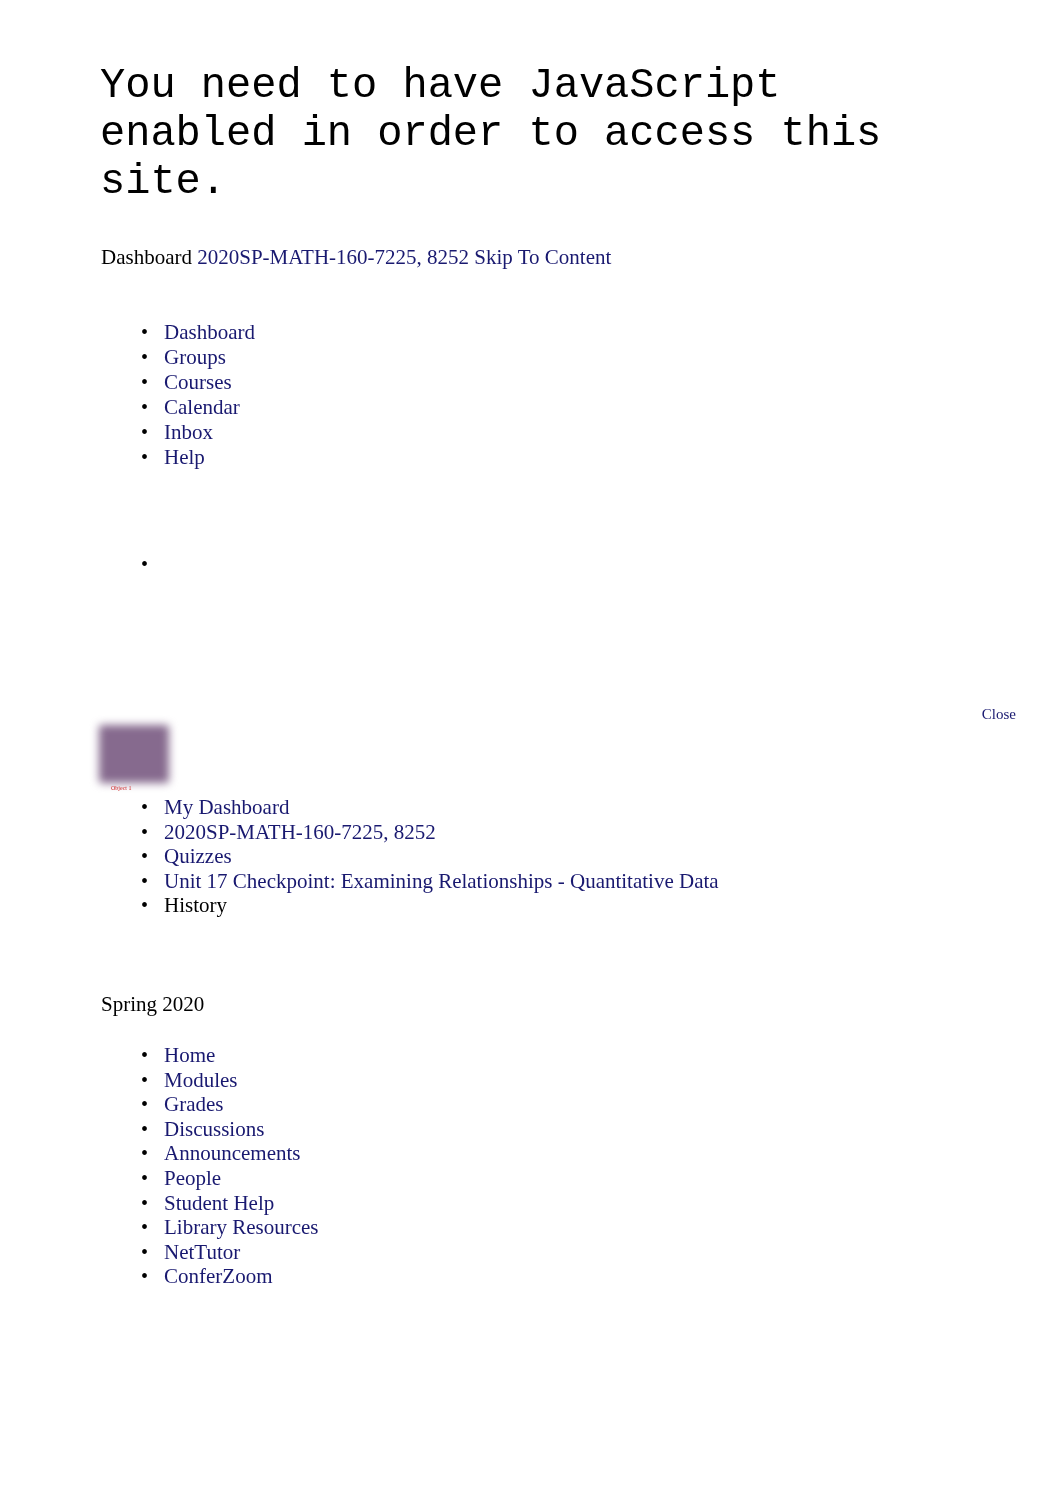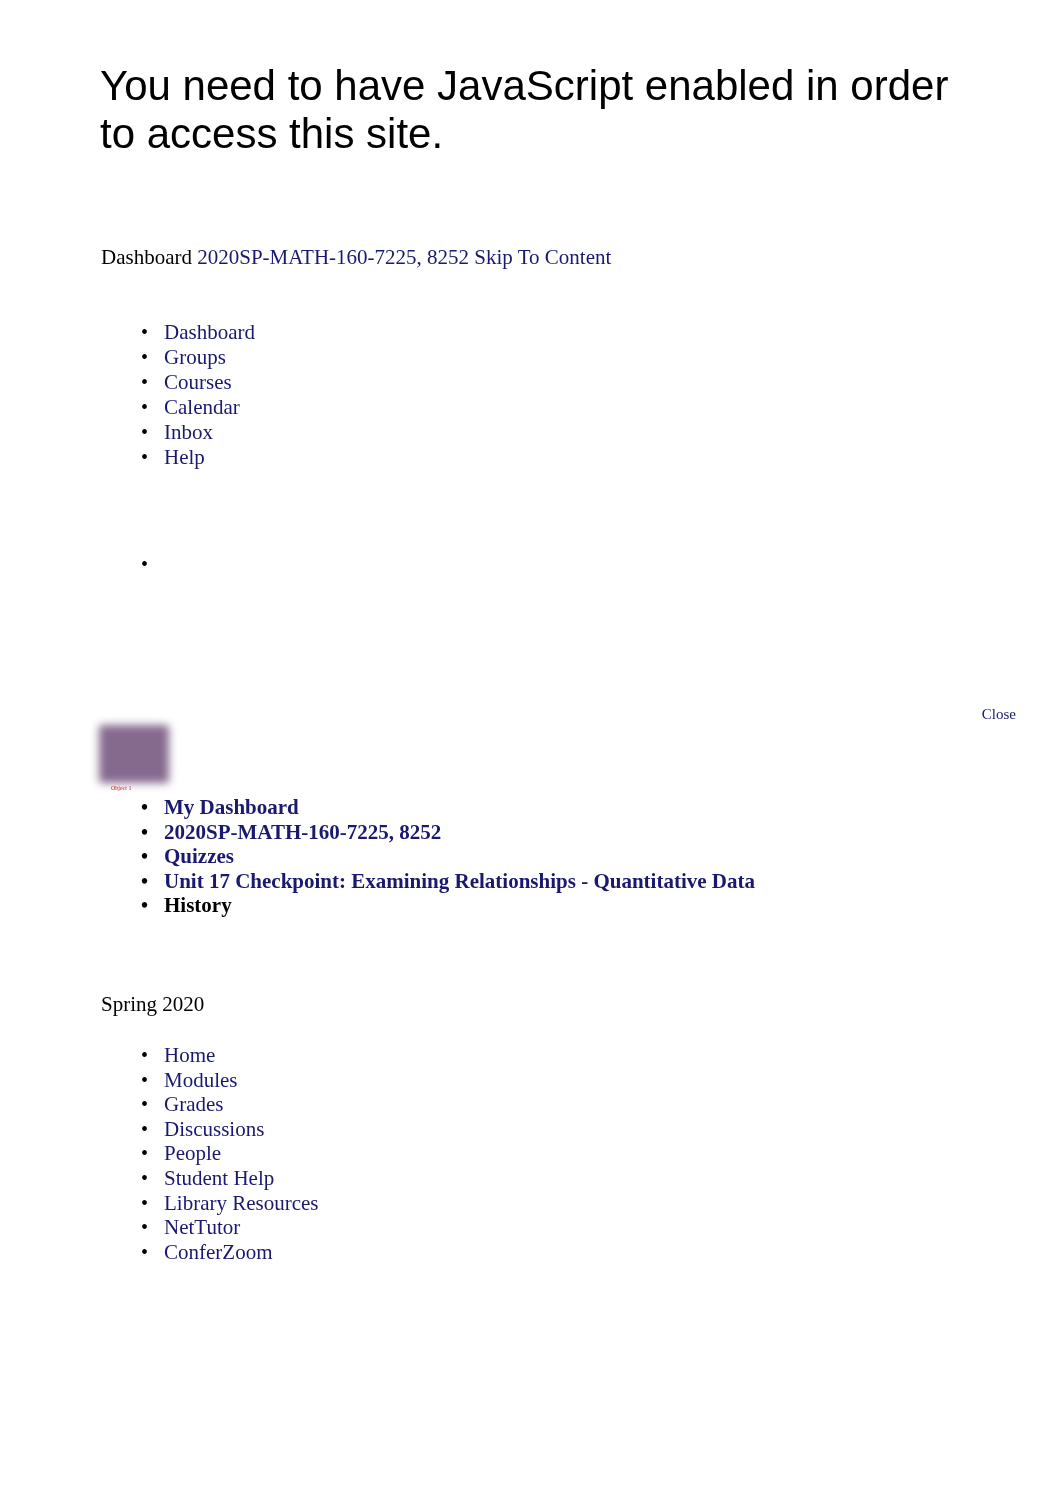--- a/index.html
+++ b/index.html
@@ -23,21 +23,21 @@
     height: 1506px;
     background: #ffffff;
   }
 
   
   .js-warning {
     position: absolute;
     left: 100px;
     top: 62px;
     width: 860px;
-    font-family: Liberation Sans, sans-serif;
+    font-family: Liberation Mono, monospace;
     font-size: 42px;
     line-height: 48px;
     font-weight: normal;
     color: #000000;
     margin: 0;
     letter-spacing: 0px;
   }
 
   
   .top-nav {
@@ -191,21 +191,20 @@
 
   
   .breadcrumb-nav {
     position: absolute;
     left: 100px;
     top: 795px;
     margin: 0;
     padding: 0;
     list-style: none;
     width: 860px;
-    font-weight: bold;
   }
   .breadcrumb-nav li {
     position: relative;
     padding-left: 64px;
     font-size: 21px;
     line-height: 24.5px;
     color: #191970;
   }
   .breadcrumb-nav li::before {
     content: "\2022";
@@ -335,20 +334,23 @@
     <li>
       <a href="#">Modules</a>
     </li>
     <li>
       <a href="#">Grades</a>
     </li>
     <li>
       <a href="#">Discussions</a>
     </li>
     <li>
+      <a href="#">Announcements</a>
+    </li>
+    <li>
       <a href="#">People</a>
     </li>
     <li>
       <a href="#">Student Help</a>
     </li>
     <li>
       <a href="#">Library Resources</a>
     </li>
     <li>
       <a href="#">NetTutor</a>

